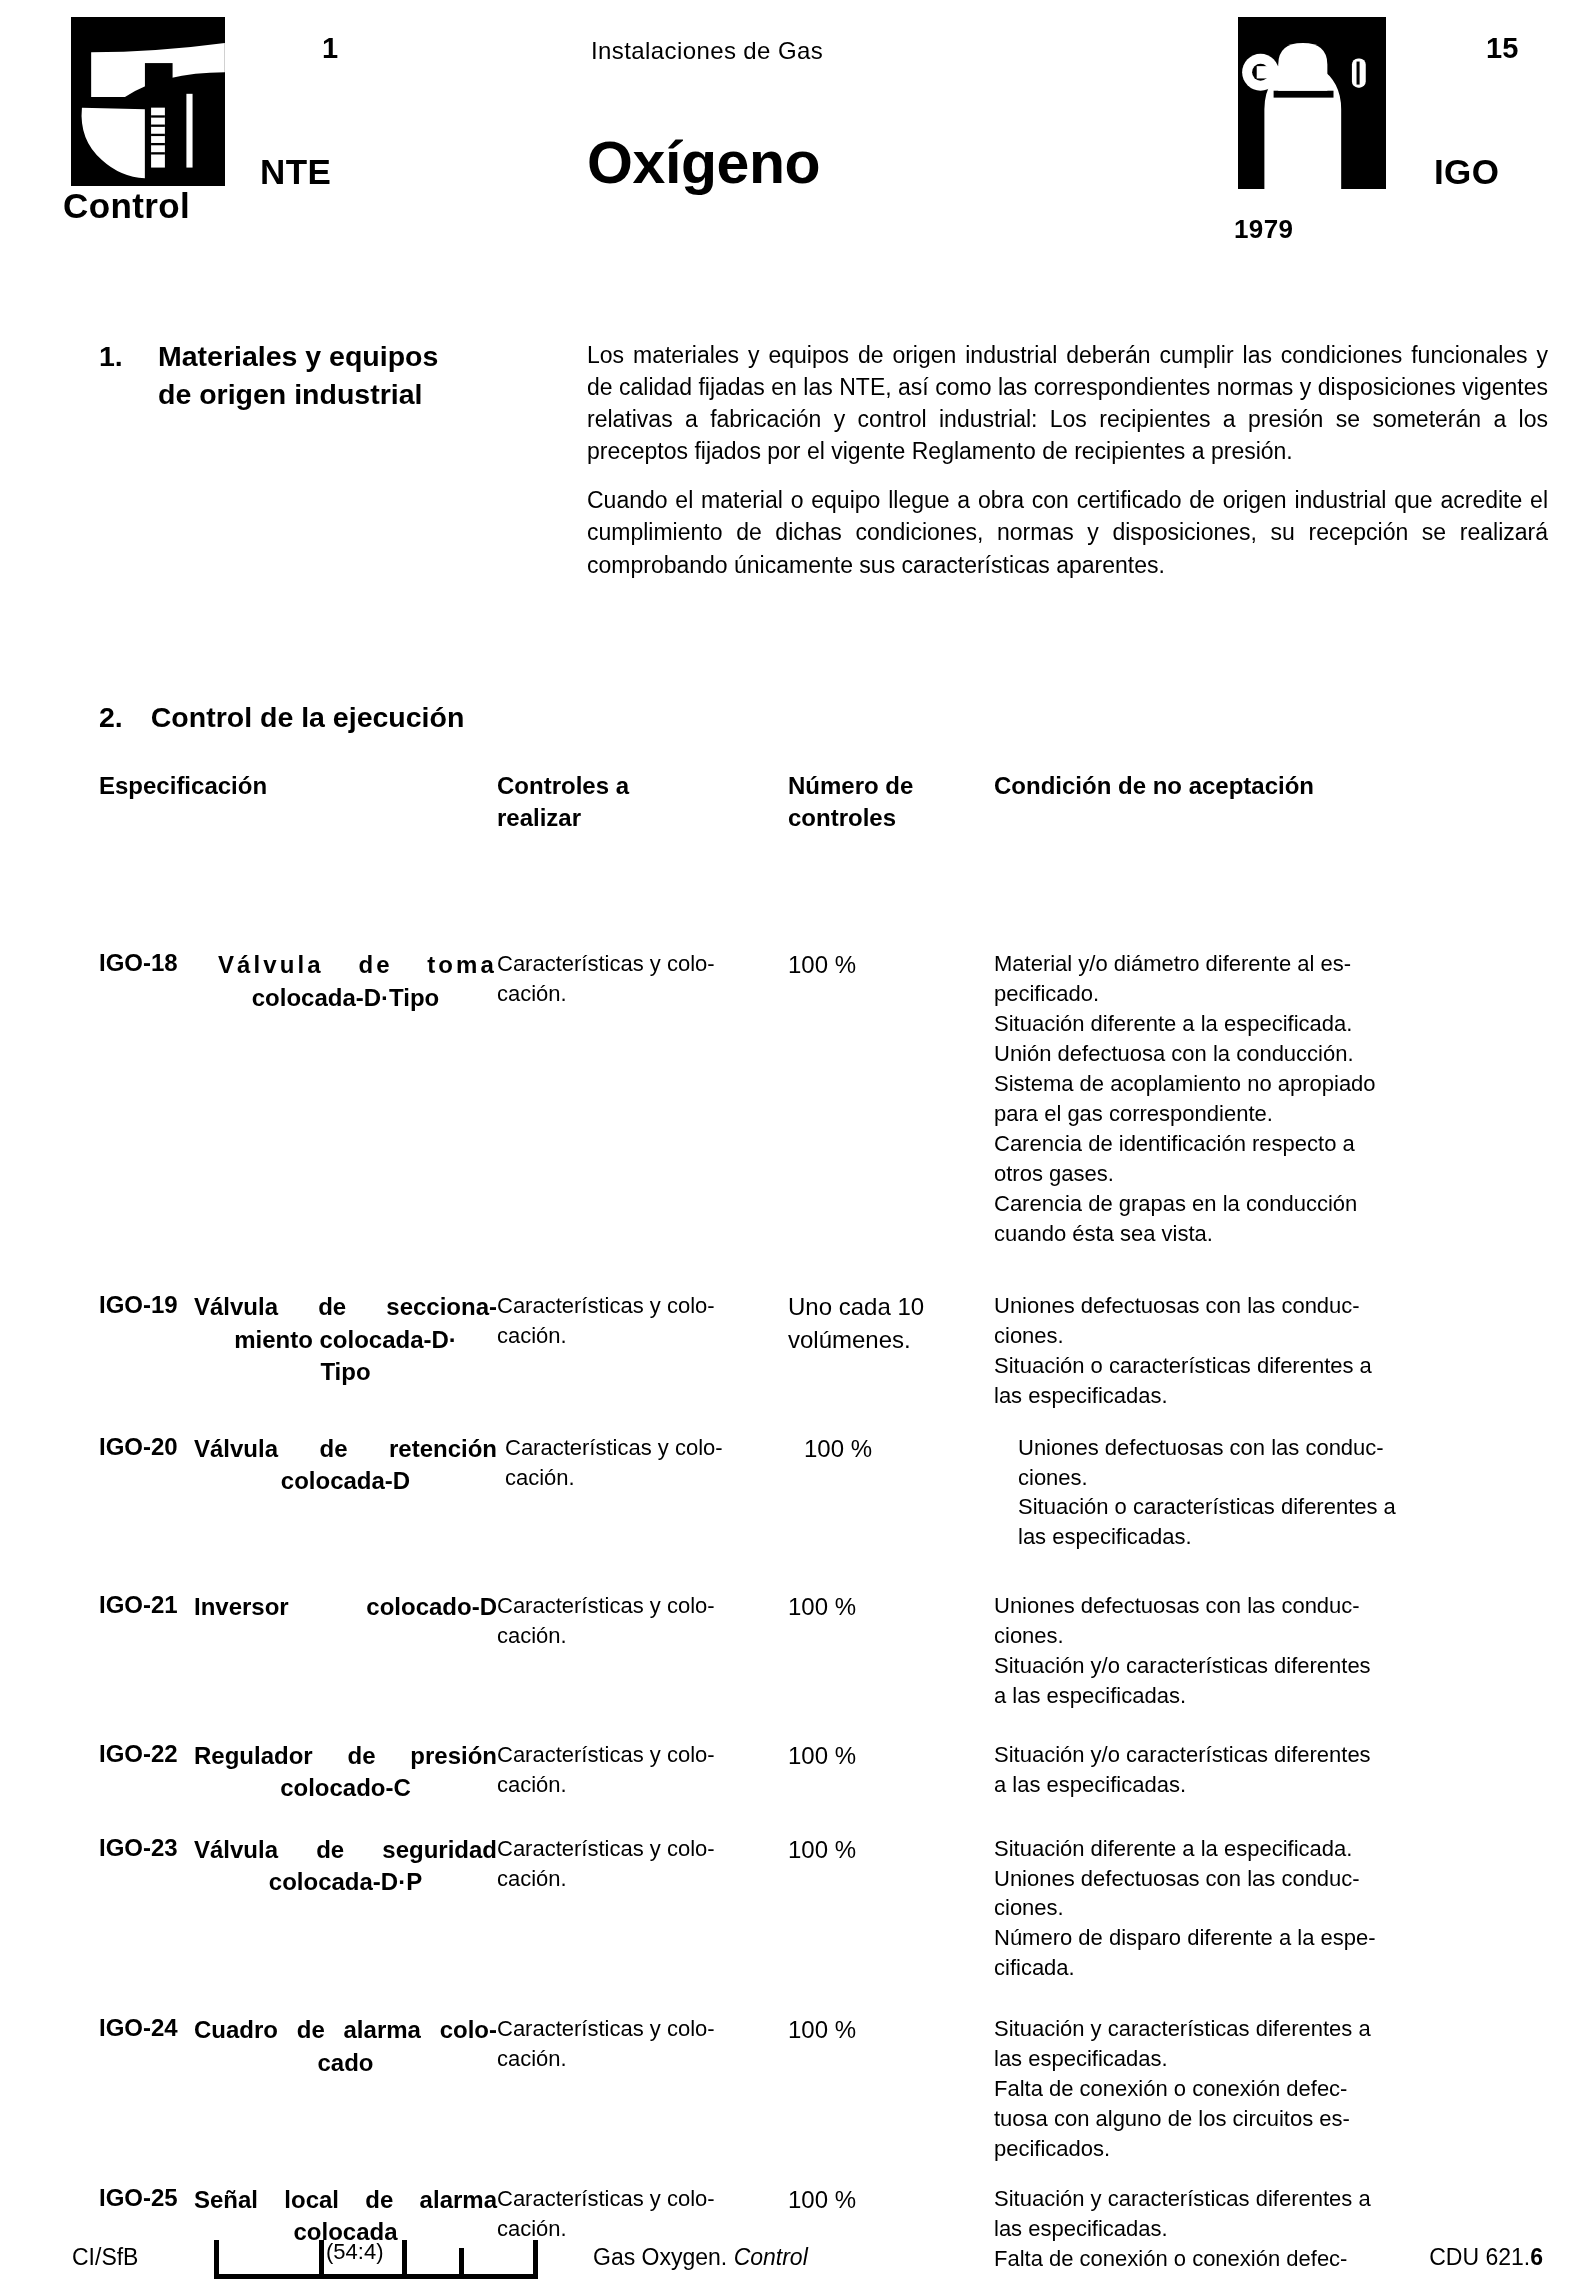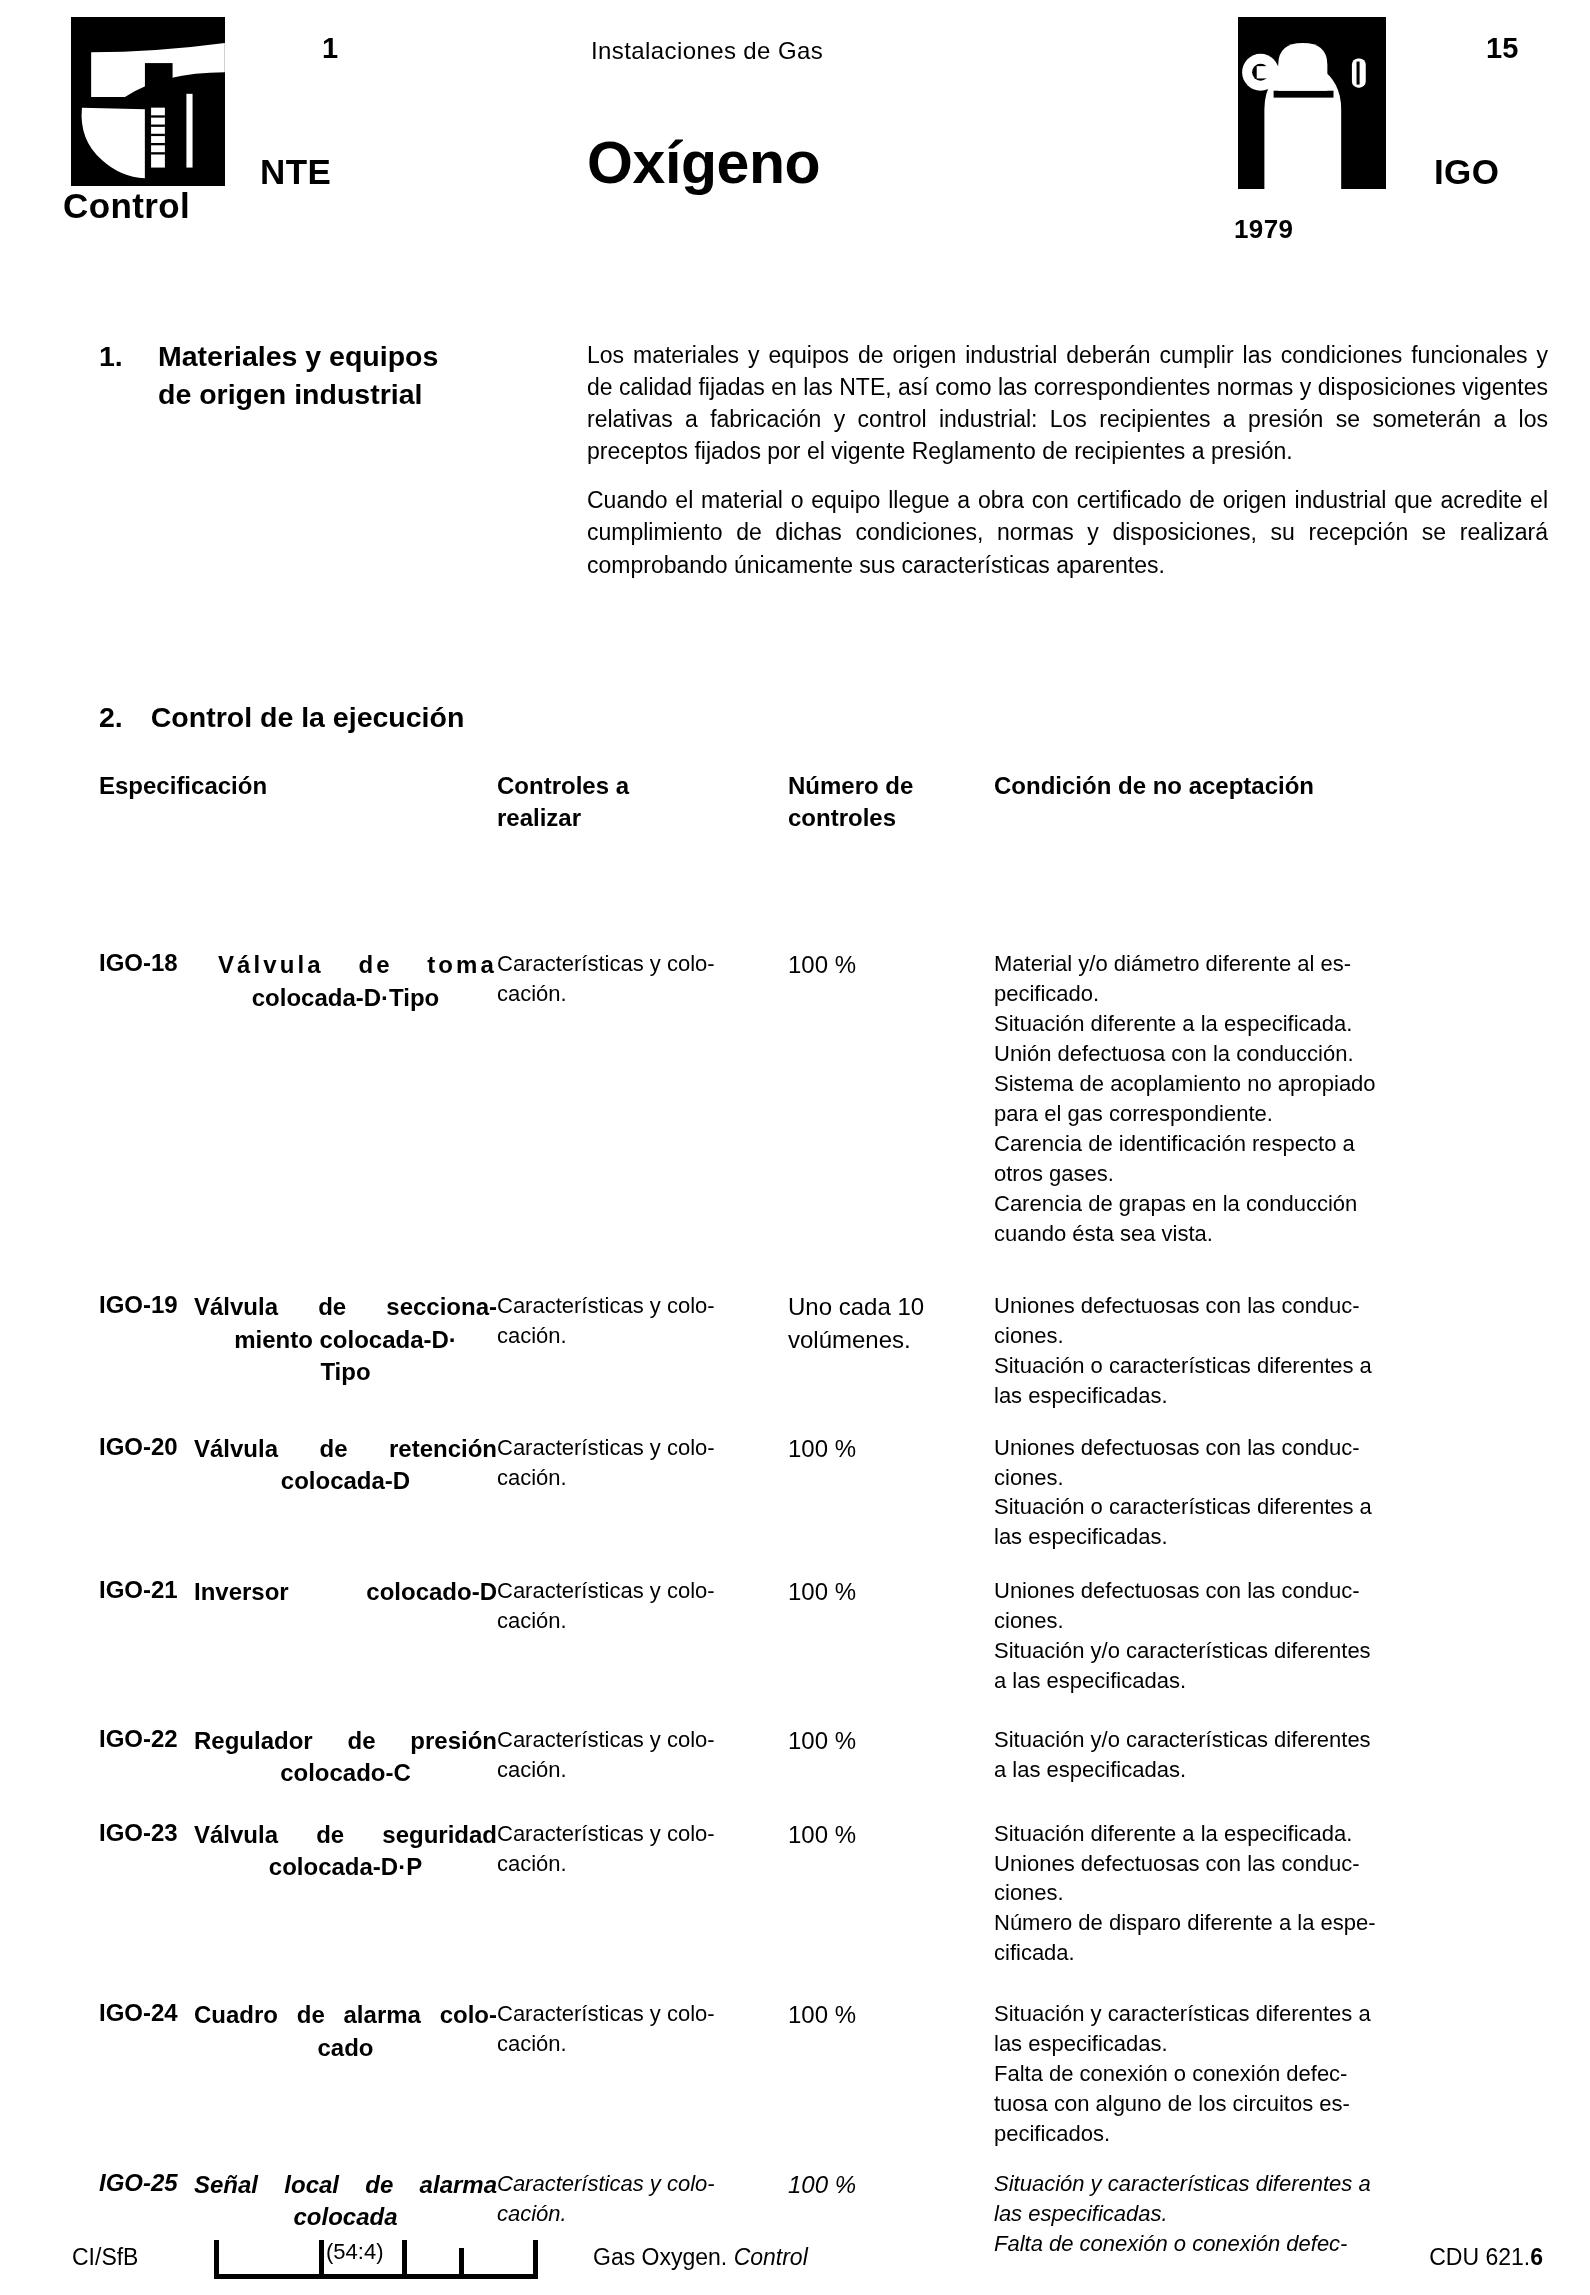--- a/index.html
+++ b/index.html
@@ -423,21 +423,21 @@
             <span style="display: block;">Uno cada 10</span>
             <span style="display: block;">volúmenes.</span>
           </div>
           <div class="col-cond cell-cond">
             <span class="ln">Uniones defectuosas con las conduc-</span>
             <span class="ln">ciones.</span>
             <span class="ln">Situación o características diferentes a</span>
             <span class="ln">las especificadas.</span>
           </div>
         </div>
-        <div class="tbl-row row-block" style="margin-bottom: 24px;">
+        <div class="tbl-row row-block" style="margin-bottom: 39px; gap: 8px;">
           <div class="col-spec">
             <span class="spec-code">IGO-20</span>
             <div class="spec-text">
               <span class="l1" style="text-align: justify; text-align-last: justify;">Válvula de retención</span>
               <span class="l2">colocada-D</span>
             </div>
           </div>
           <div class="col-ctrl cell-text">
             <span style="display: block;">Características y colo-</span>
             <span style="display: block;">cación.</span>
@@ -532,21 +532,21 @@
             <span style="display: block;">100 %</span>
           </div>
           <div class="col-cond cell-cond">
             <span class="ln">Situación y características diferentes a</span>
             <span class="ln">las especificadas.</span>
             <span class="ln">Falta de conexión o conexión defec-</span>
             <span class="ln">tuosa con alguno de los circuitos es-</span>
             <span class="ln">pecificados.</span>
           </div>
         </div>
-        <div class="tbl-row row-block" style="margin-bottom: 0px; font-style: italic;">
+        <div class="tbl-row row-block" style="margin-bottom: 0px;">
           <div class="col-spec">
             <span class="spec-code">IGO-25</span>
             <div class="spec-text">
               <span class="l1" style="text-align: justify; text-align-last: justify;">Señal local de alarma</span>
               <span class="l2">colocada</span>
             </div>
           </div>
           <div class="col-ctrl cell-text">
             <span style="display: block;">Características y colo-</span>
             <span style="display: block;">cación.</span>

